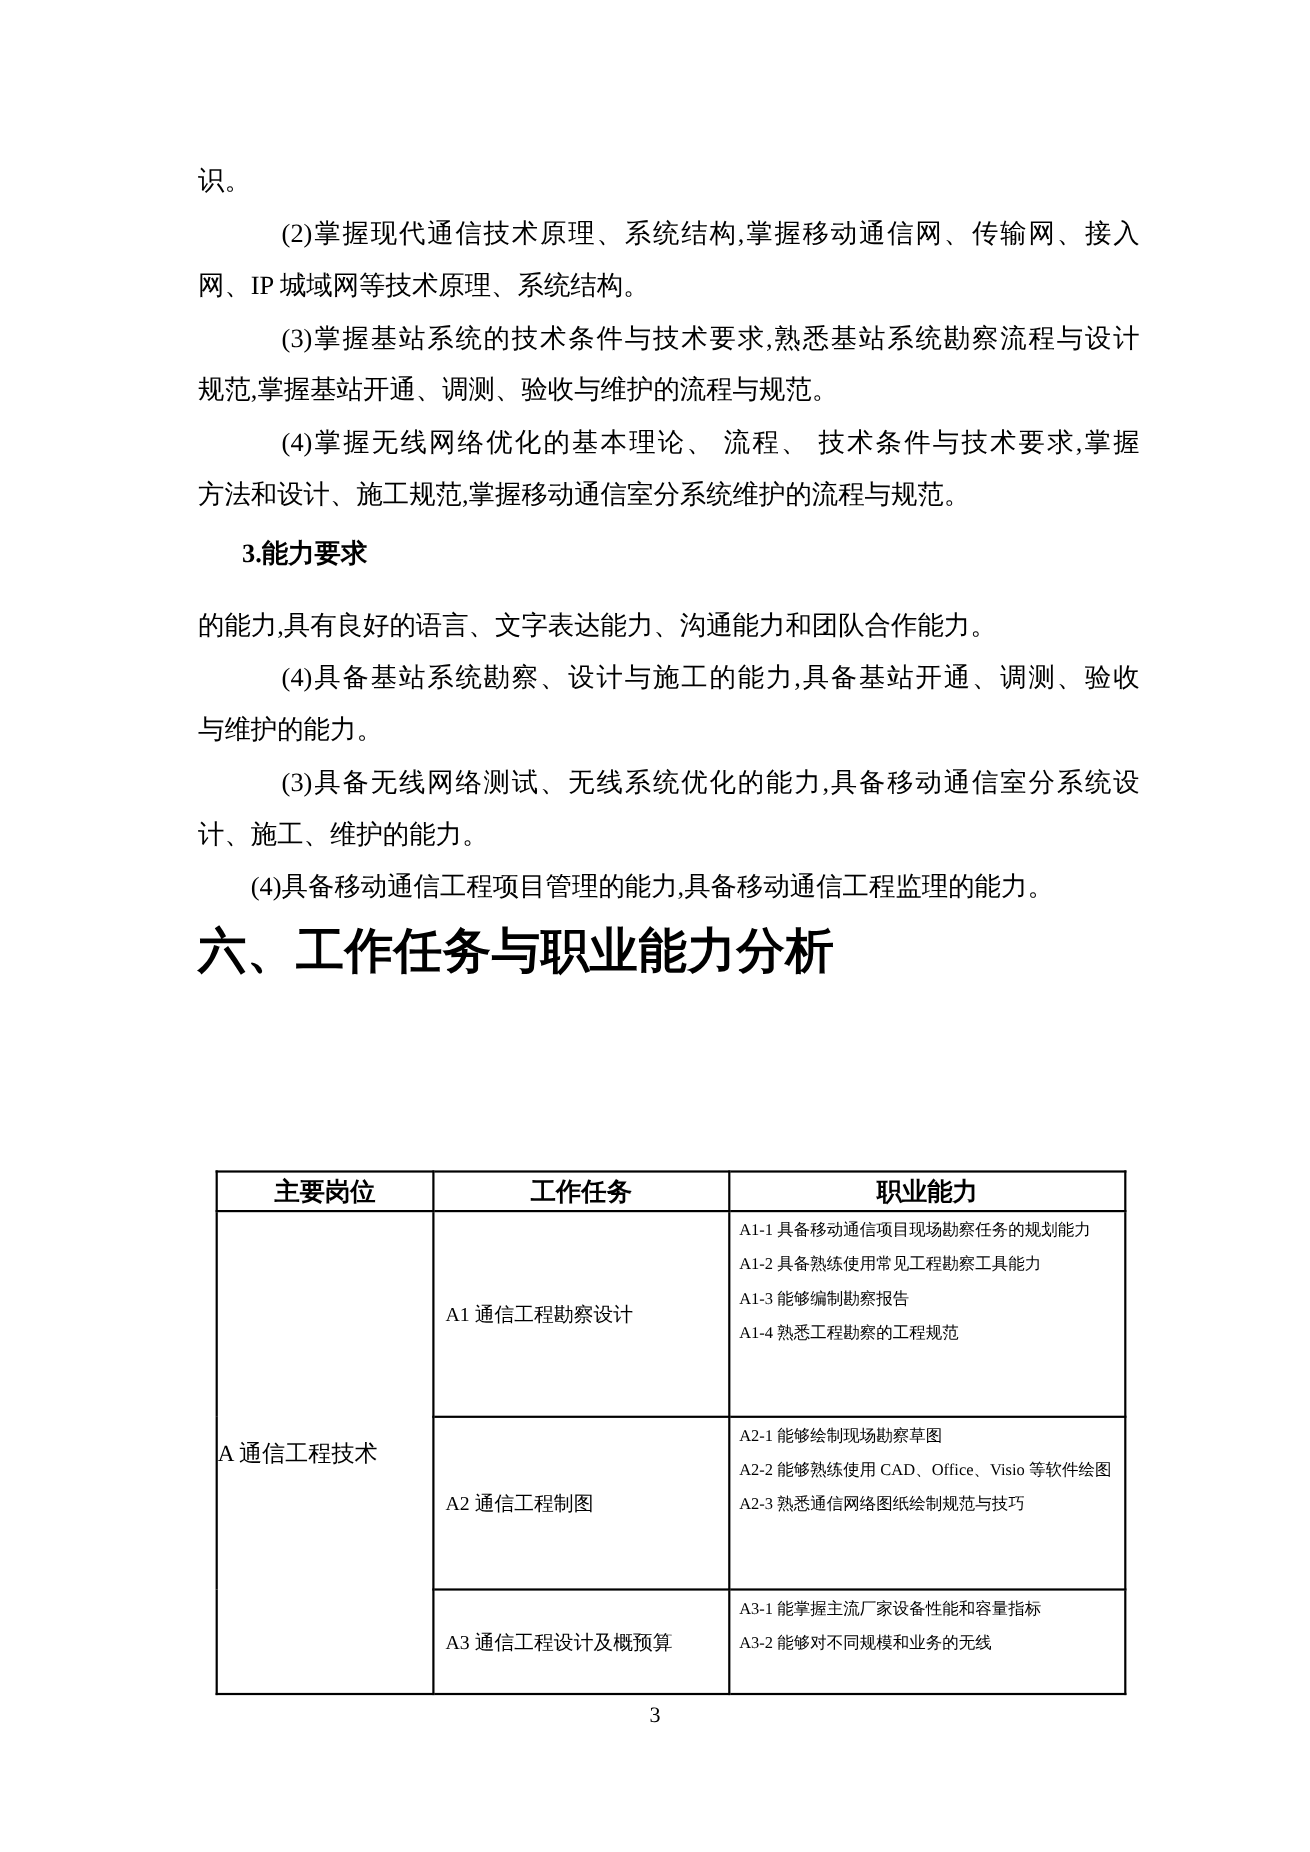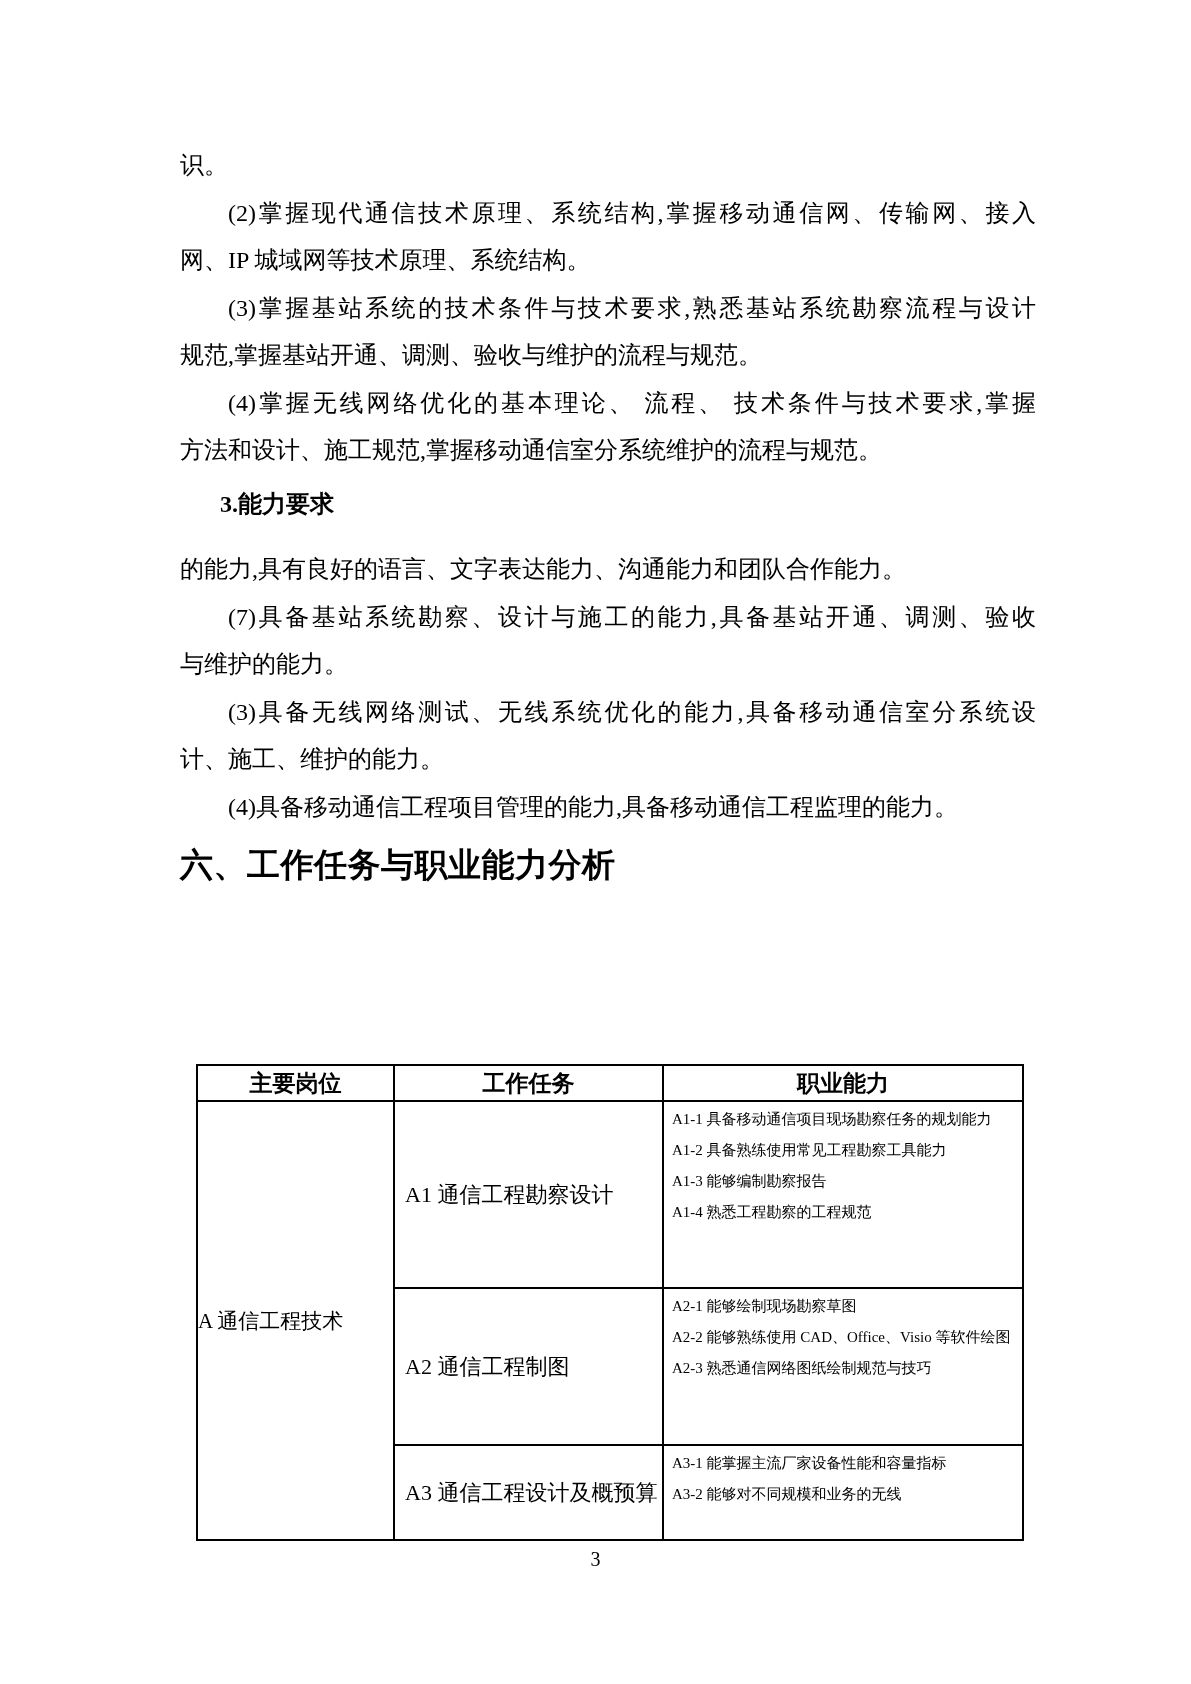--- a/index.html
+++ b/index.html
@@ -16,31 +16,31 @@
     position:absolute;
     left:180px; top:142px;
     width:856px;
   }
   .line {
     font-size:24px;
     line-height:47.5px;
     text-align:justify;
     white-space:normal;
   }
-  .line.just { text-align-last:justify; }
+  .line.just { text-align-last:justify;margin-left:28px; }
   .line.first { text-indent:48px; }
   .line.sub-heading {
     font-weight:bold;
     text-indent:40px;
     margin:6px 0 18px 0;
   }
   .section-heading {
     font-family:"Liberation Sans", sans-serif;
     font-weight:bold;
-    font-size:33px;
+    font-size:44px;
     line-height:44px;
     margin-top:12px;
     letter-spacing:0.5px;
   }
   table.task-table {
     position:absolute;
     left:196px; top:1064px;
     width:826px;
     border-collapse:collapse;
     table-layout:fixed;
@@ -58,21 +58,21 @@
     padding:0;
   }
   td.col-position {
     text-align:left;
     vertical-align:middle;
     font-size:21px;
     padding:0;
   }
   td.col-task {
     vertical-align:middle;
-    font-size:22px;
+    font-size:18px;
     padding:0 4px 0 10px;
     border-radius:21px;
   }
   td.col-ability {
     vertical-align:top;
     font-size:15px;
     padding:2px 8px 0 8px;
   }
   tr.row-a1 { height:187px; }
   tr.row-a2 { height:157px; }
@@ -99,21 +99,21 @@
     <div>
         <div class="line continuation">识。</div>
         <div class="line paragraph first just">(2)掌握现代通信技术原理、系统结构,掌握移动通信网、传输网、接入</div>
         <div class="line paragraph">网、IP 城域网等技术原理、系统结构。</div>
         <div class="line paragraph first just">(3)掌握基站系统的技术条件与技术要求,熟悉基站系统勘察流程与设计</div>
         <div class="line paragraph">规范,掌握基站开通、调测、验收与维护的流程与规范。</div>
         <div class="line paragraph first just">(4)掌握无线网络优化的基本理论、 流程、 技术条件与技术要求,掌握</div>
         <div class="line paragraph">方法和设计、施工规范,掌握移动通信室分系统维护的流程与规范。</div>
         <div class="line sub-heading">3.能力要求</div>
         <div class="line paragraph">的能力,具有良好的语言、文字表达能力、沟通能力和团队合作能力。</div>
-        <div class="line paragraph first just">(7)具备基站系统勘察、设计与施工的能力,具备基站开通、调测、验收</div>
+        <div class="line paragraph first just">(4)具备基站系统勘察、设计与施工的能力,具备基站开通、调测、验收</div>
         <div class="line paragraph">与维护的能力。</div>
         <div class="line paragraph first just">(3)具备无线网络测试、无线系统优化的能力,具备移动通信室分系统设</div>
         <div class="line paragraph">计、施工、维护的能力。</div>
         <div class="line paragraph first">(4)具备移动通信工程项目管理的能力,具备移动通信工程监理的能力。</div>
       </div>
     <div class="section-heading">六、工作任务与职业能力分析</div>
   </div>
 
   <table class="task-table">
     <colgroup>

